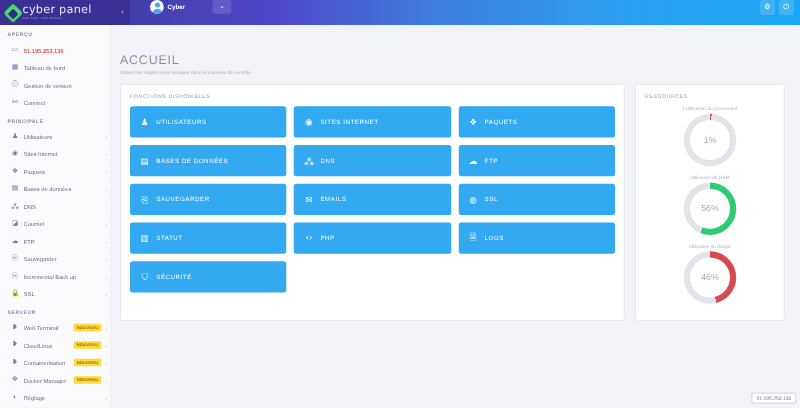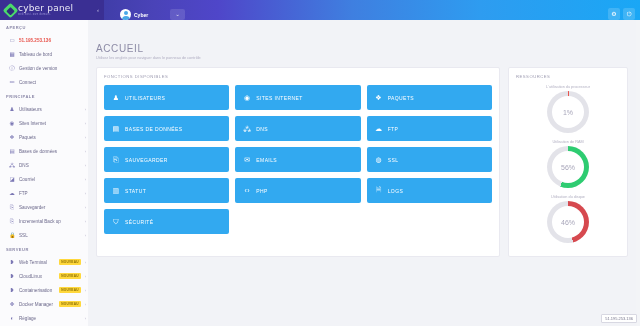--- a/index.html
+++ b/index.html
@@ -7,21 +7,21 @@
     width: 640px; height: 326px;
     font-family: "Liberation Sans", sans-serif;
     background: #f3f4f7;
     overflow: hidden;
   }
 
   
   .navbar {
     position: absolute; top: 0; left: 0;
     width: 640px; height: 20px;
-    display: flex; align-items: flex-end;
+    display: flex; align-items: flex-start;
     background: linear-gradient(90deg, #2e2c82 0%, #3b3aa0 12%, #4a43b8 24%,
                 #4f46c9 34%, #3f7fe0 55%, #2e9cf0 75%, #1aa7f5 100%);
   }
   .brand {
     width: 92px; height: 20px;
     display: flex; align-items: center; gap: 2px;
     padding-left: 5px;
     background: #3a2f93;
   }
   .brand-logo {

